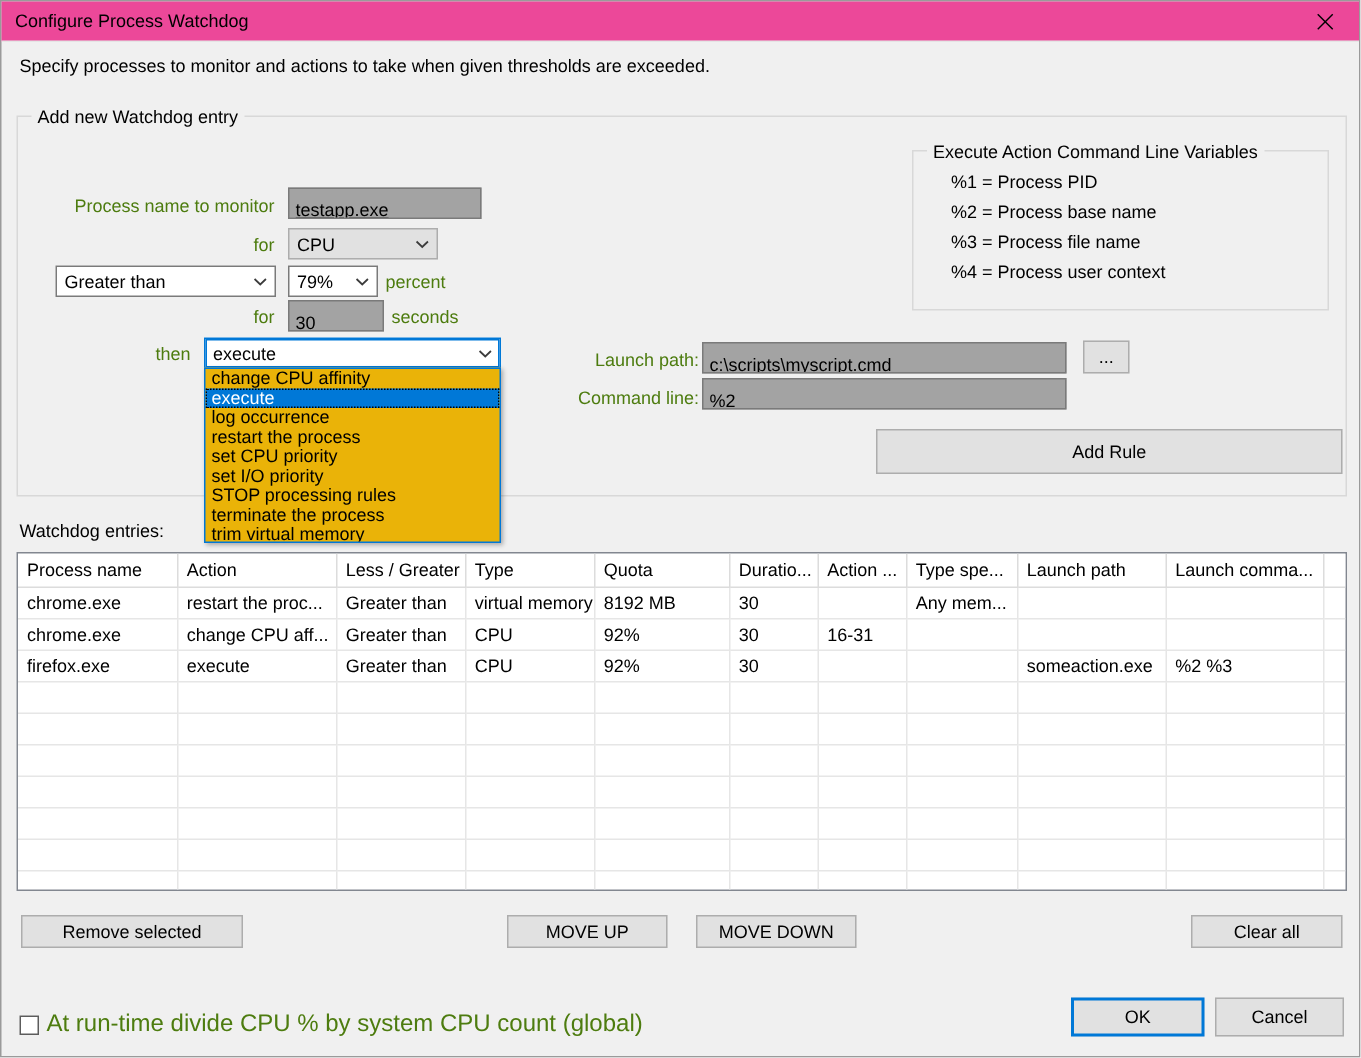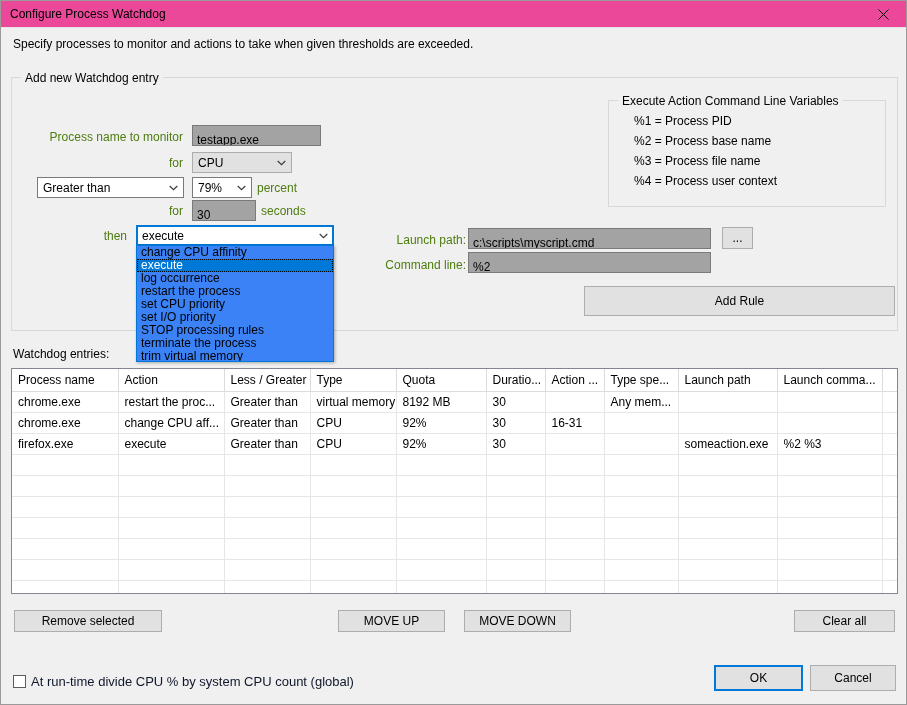--- a/index.html
+++ b/index.html
@@ -98,21 +98,21 @@
     background: #ffffff;
     border: 1px solid #0078d7;
     outline: 1px solid #0078d7;
     outline-offset: -2px;
   }
 
   
   #dropdown {
     position: absolute;
     left: 135px; top: 244px; width: 198px; height: 117px;
-    background: #3b82f6;
+    background: #eab308;
     border: 1px solid #0078d7;
     z-index: 40;
     overflow: hidden;
     box-shadow: 1px 1px 3px rgba(0,0,0,0.30);
   }
   .dd-item {
     height: 13px; line-height: 13px;
     padding-left: 4px;
     font-size: 12px; color: #000;
     white-space: nowrap;
@@ -184,21 +184,21 @@
   #cb-row {
     position: absolute; left: 12px; top: 673px;
     display: flex; align-items: center;
   }
   #cb-box {
     width: 13px; height: 13px;
     background: #ffffff; border: 1px solid #5c5c5c;
     margin-right: 5px;
     cursor: default;
   }
-  #cb-label { font-size: 13px; color: #0f172a; white-space: nowrap; }
+  #cb-label { font-size: 16px; color: #4d7c0f; white-space: nowrap; }
 </style>
 </head>
 <body>
 
 <div id="window">
 
   <div id="titlebar">
     <div id="title-text">Configure Process Watchdog</div>
     <div id="close-btn">
       <svg width="11" height="11" viewBox="0 0 11 11" aria-hidden="true">

